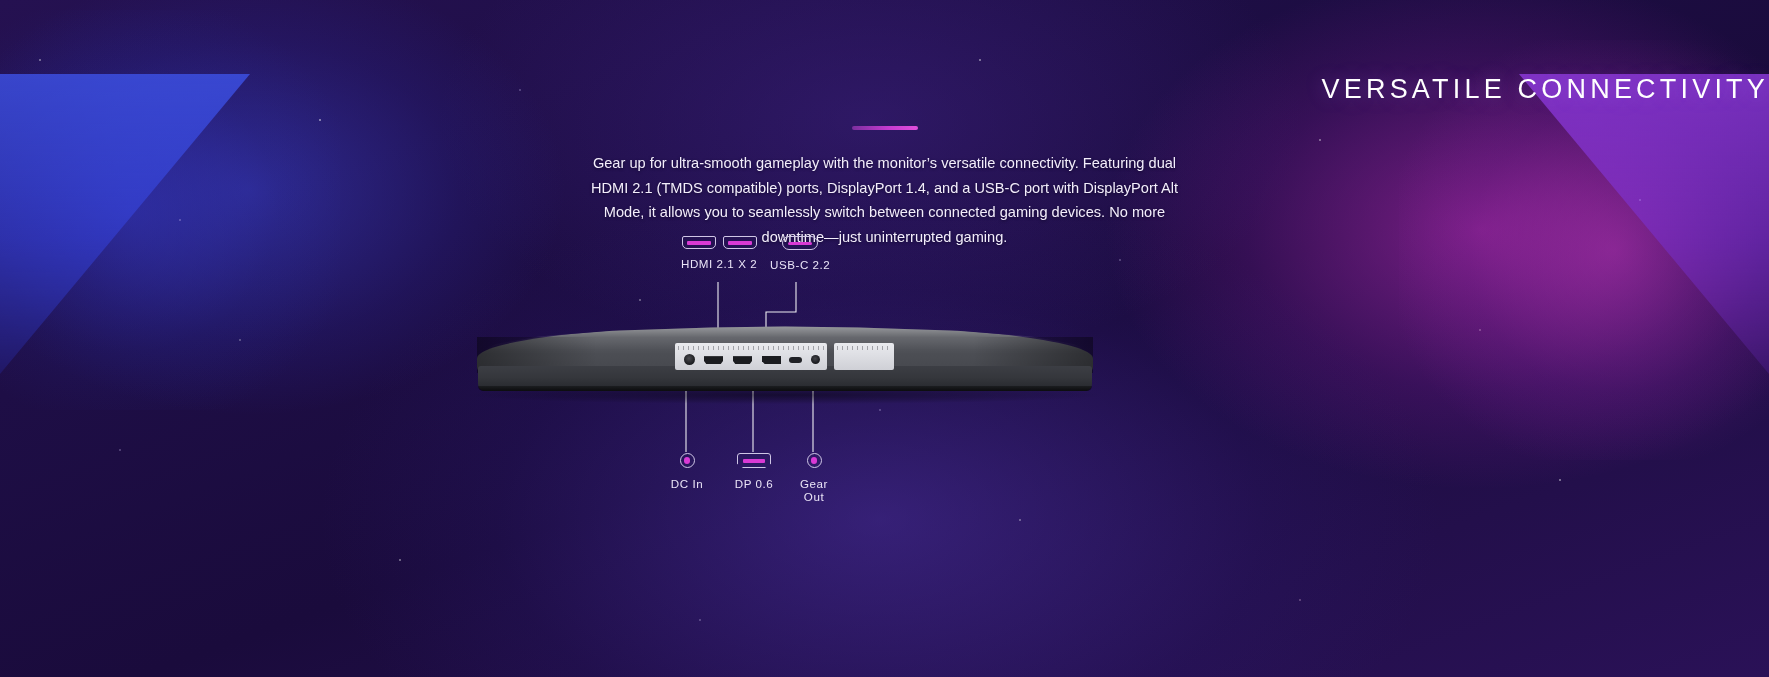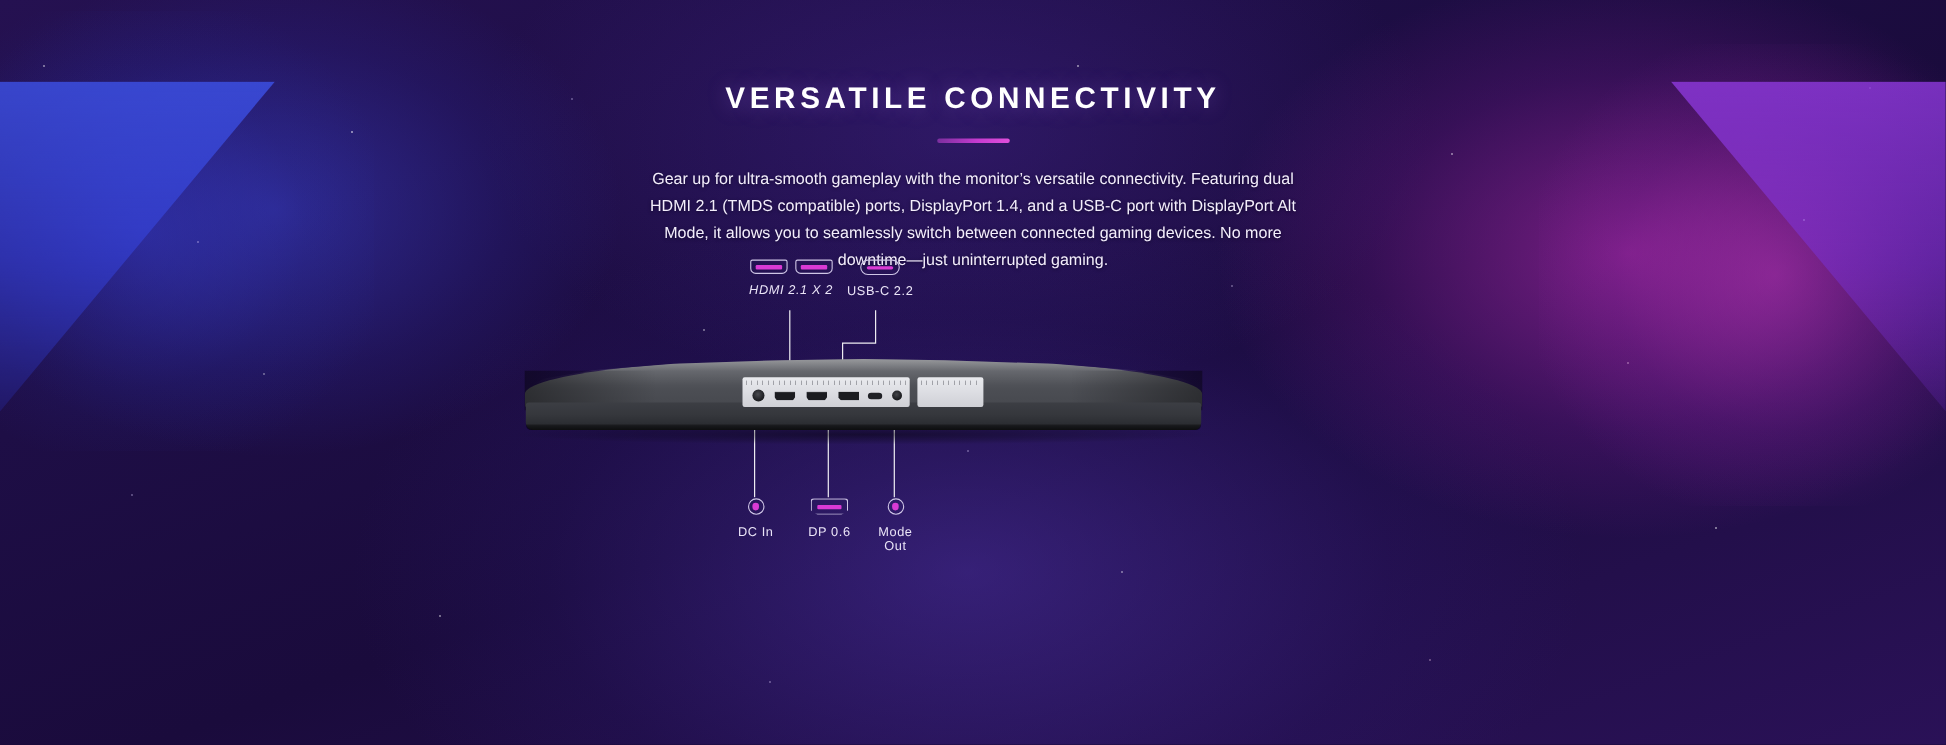--- a/index.html
+++ b/index.html
@@ -80,24 +80,25 @@
 
   
   .headline-block {
     position: absolute;
     left: 0; right: 0; top: 72px;
     text-align: center;
   }
   .headline {
     color: #ffffff;
     font-size: 27px;
-    font-weight: 700;
+    font-weight: 400;
     letter-spacing: 4.2px;
     line-height: 34px;
     text-shadow: 0 0 18px rgba(180,120,255,.35);
+    text-align: right;
   }
   .rule {
     width: 66px; height: 4px;
     margin: 20px auto 0;
     border-radius: 2px;
     background: linear-gradient(90deg, #7b2f9e 0%, #c53bd0 55%, #e04fdc 100%);
   }
   .paragraph {
     width: 600px;
     margin: 21px auto 0;
@@ -307,21 +308,21 @@
 
       <path d="M 686,372 L 686,452"></path>
 
       <path d="M 753,372 L 753,452"></path>
 
       <path d="M 791,366 L 791,378 L 813,378 L 813,452"></path>
     </g>
   </svg>
 
   <div class="callout-top" id="callout-hdmi">
-    <div style="display:flex;flex-direction:column;align-items:center;font-style:italic;">
+    <div style="display:flex;flex-direction:column;align-items:center;">
       <div class="icon-row">
         <span class="hdmi-glyph"></span>
         <span class="hdmi-glyph"></span>
       </div>
       <div class="callout-label">HDMI 2.1 X 2</div>
     </div>
   </div>
 
   <div class="callout-top" id="callout-usbc">
     <div style="display:flex;flex-direction:column;align-items:center;">
@@ -361,16 +362,16 @@
     <div class="callout-label">DC In</div>
   </div>
 
   <div class="callout-bottom" id="callout-dp">
     <span class="dp-glyph"></span>
     <div class="callout-label">DP 0.6</div>
   </div>
 
   <div class="callout-bottom" id="callout-audio">
     <span class="jack-glyph"></span>
-    <div class="callout-label" style="max-width:46px;white-space:normal;">Mode Out</div>
+    <div class="callout-label" style="max-width:46px;white-space:normal;">Gear Out</div>
   </div>
 
 </div>
 
 </body></html>

